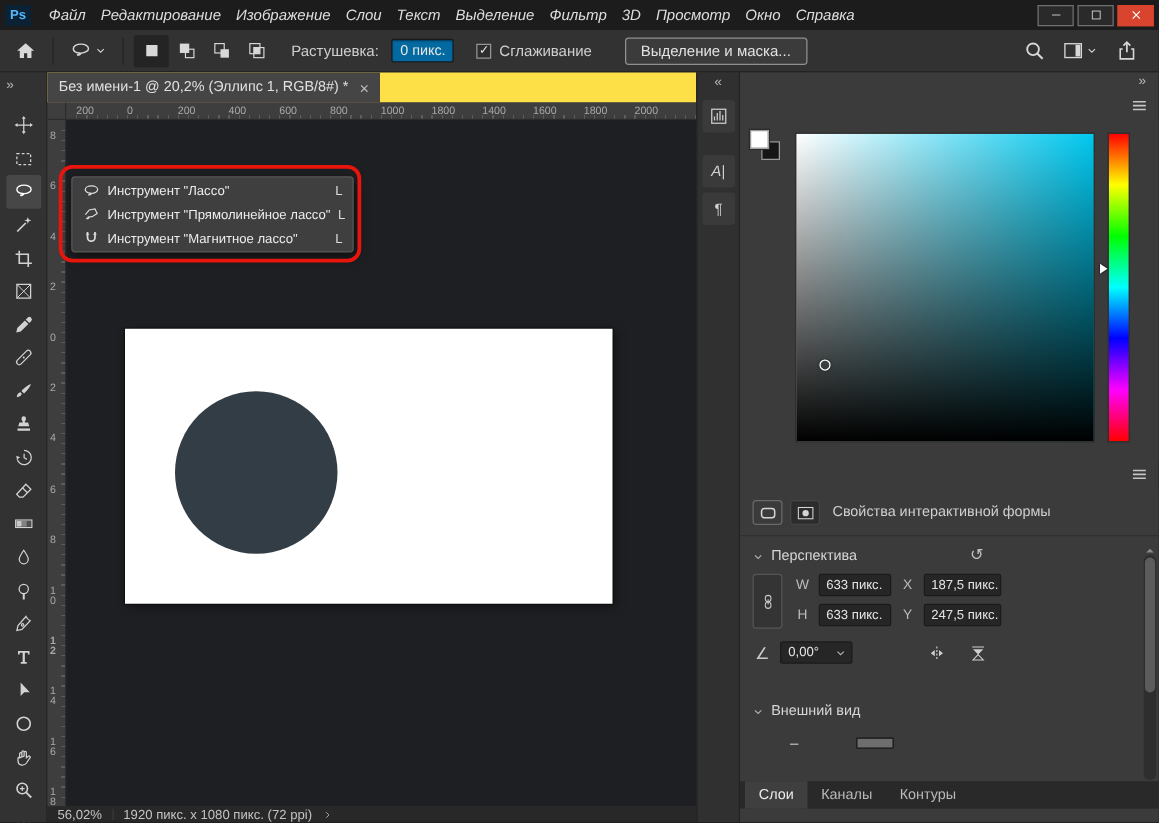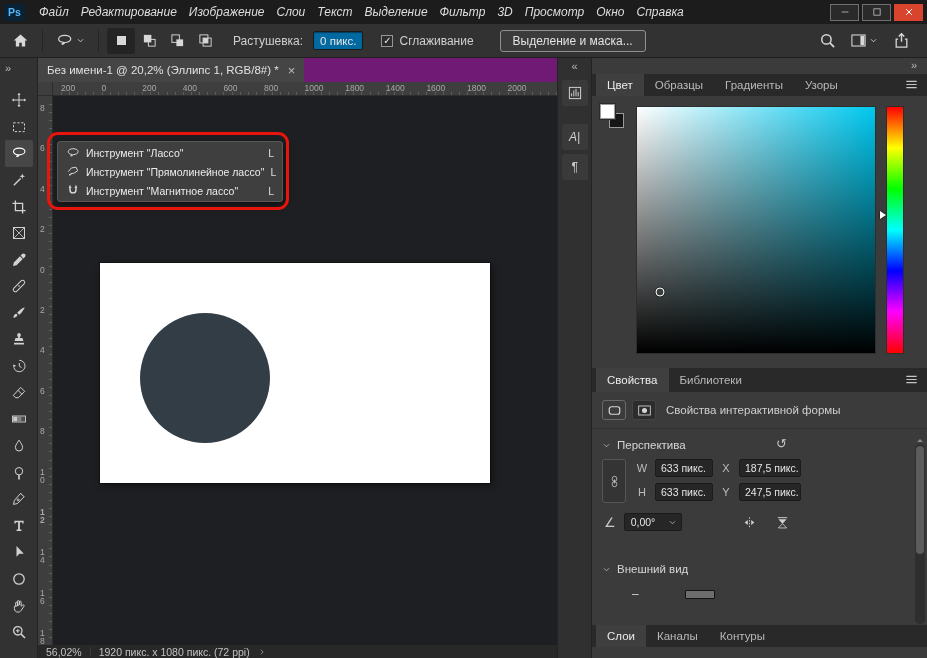--- a/index.html
+++ b/index.html
@@ -45,21 +45,21 @@
   
   .toolbar{position:absolute;left:0;top:58px;width:38px;height:600px;background:#323232;border-right:1px solid #232323;}
   .tb-head{height:19px;padding:5px 0 0 5px;color:#b9b9b9;font-size:11px;line-height:10px;}
   .tb-tools{display:flex;flex-direction:column;align-items:center;padding-top:10px;}
   .tool{width:28px;height:26.6px;display:flex;align-items:center;justify-content:center;color:#d2d2d2;border-radius:2px;}
   .tool svg{width:16px;height:16px;}
   .tool .ticon{width:16px;height:16px;}
   .tool.active{background:#474747;color:#fff;}
 
   
-  .tabstrip{position:absolute;left:38px;top:58px;width:519px;height:24px;background:#701a75;display:flex;}
+  .tabstrip{position:absolute;left:38px;top:58px;width:519px;height:24px;background:#fde047;display:flex;}
   .doctab{height:24px;display:flex;align-items:center;background:#454545;color:#e0e0e0;font-size:11.5px;padding:0 9px;gap:9px;}
   .doctab-close{color:#bdbdbd;font-size:13px;}
   .ruler-corner{position:absolute;left:38px;top:82px;width:15px;height:14px;background:#3e3e3e;border-right:1px solid #2c2c2c;border-bottom:1px solid #2c2c2c;}
   .hruler{position:absolute;left:53px;top:82px;width:504px;height:14px;background:#3e3e3e;border-bottom:1px solid #2c2c2c;overflow:hidden;
           background-image:repeating-linear-gradient(90deg,rgba(255,255,255,.16) 0 1px,transparent 1px 8.12px);
           background-size:100% 4px;background-position:8px 10px;background-repeat:no-repeat;}
   .hlabel{position:absolute;top:1px;font-size:8.5px;color:#a8a8a8;}
   .vruler{position:absolute;left:38px;top:96px;width:15px;height:549px;background:#3e3e3e;border-right:1px solid #2c2c2c;overflow:hidden;
           background-image:repeating-linear-gradient(180deg,rgba(255,255,255,.16) 0 1px,transparent 1px 8.08px);
           background-size:4px 100%;background-position:11px 8px;background-repeat:no-repeat;}
@@ -566,49 +566,39 @@
           <i class="ticon" style="width:16px;height:16px" data-icon-item="icon">¶</i>
         </span>
     </div>
   </div>
 
   <div class="rightpane">
     <div class="rp-head">
       <span class="rp-collapse">»</span>
     </div>
 
-    <div class="ptabs color-tabs">
-      <span class="ptab active">Цвет</span>
-        <span class="ptab">Образцы</span>
-        <span class="ptab">Градиенты</span>
-        <span class="ptab">Узоры</span>
-    </div>
     <span class="pmenu cm" data-icon="icons.color_menu">
         <svg viewBox="0 0 16 16">
           <path d="M2.5 4.6h11M2.5 8h11M2.5 11.4h11" stroke="currentColor" stroke-width="1.3"></path>
         </svg>
       </span>
 
     <div class="colorbody">
       <div class="swatches">
         <span class="sw back"></span>
         <span class="sw front"></span>
       </div>
       <div class="colorfield">
         <span class="cf-marker"></span>
       </div>
       <div class="huebar">
         <span class="hue-marker"></span>
       </div>
     </div>
 
-    <div class="ptabs props-tabs">
-      <span class="ptab active">Свойства</span>
-        <span class="ptab">Библиотеки</span>
-    </div>
     <span class="pmenu pm" data-icon="icons.props_menu">
         <svg viewBox="0 0 16 16">
           <path d="M2.5 4.6h11M2.5 8h11M2.5 11.4h11" stroke="currentColor" stroke-width="1.3"></path>
         </svg>
       </span>
 
     <div class="propsbody">
       <div class="props-header">
         <span class="ph-icon" data-icon="icons.shape_props">
             <svg viewBox="0 0 16 16">

